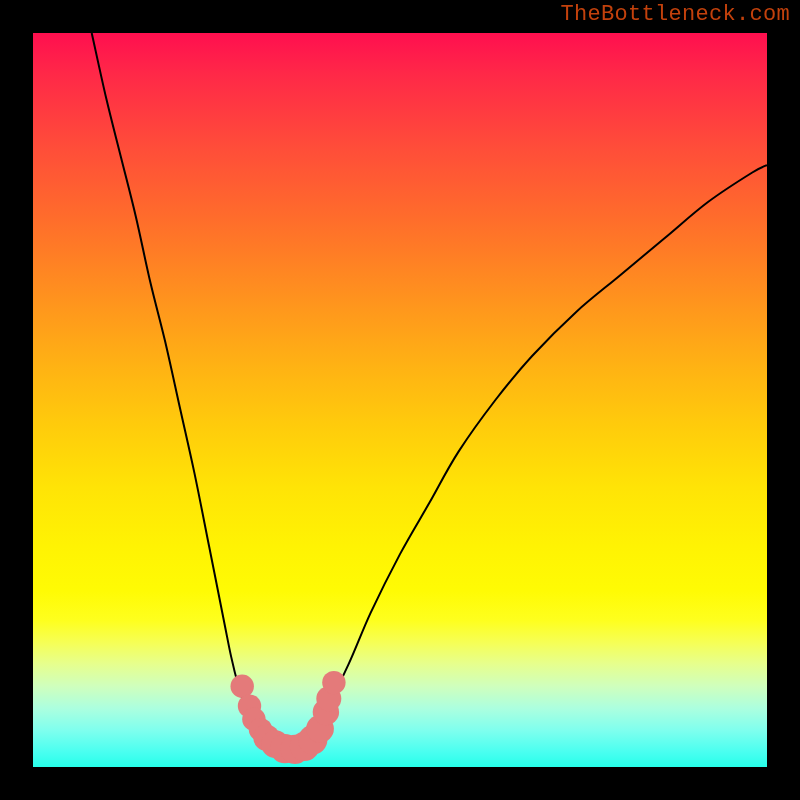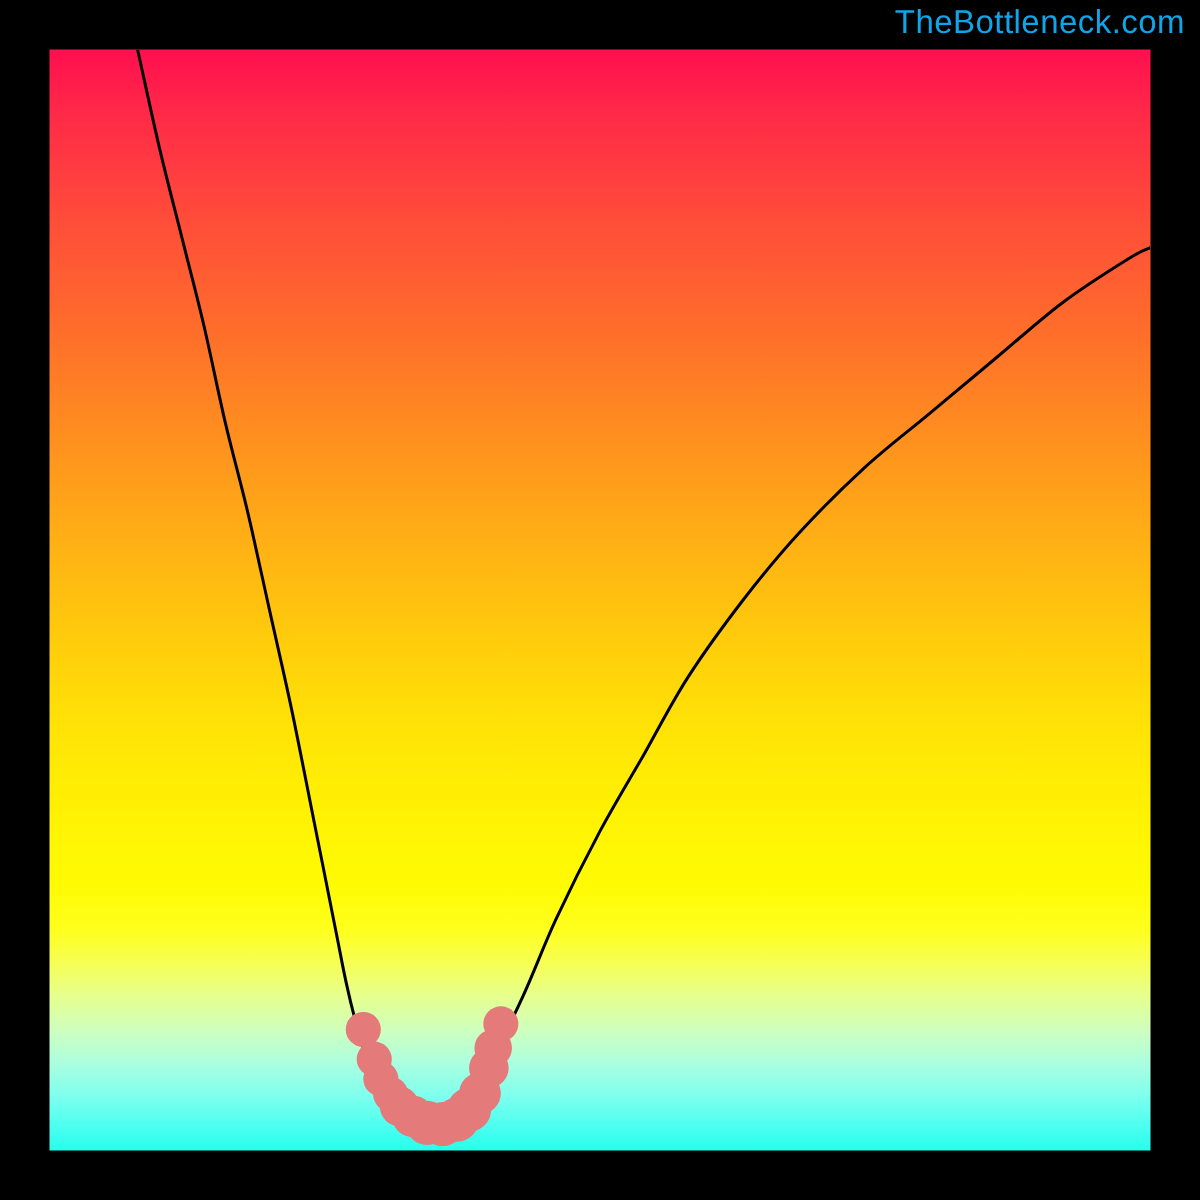--- a/index.html
+++ b/index.html
@@ -14,25 +14,26 @@
   .frame {
     position: relative;
     width: 800px;
     height: 800px;
     background: #000000;
   }
   .watermark {
     position: absolute;
     top: 2px;
     right: 10px;
-    color: #0ea5e9;
+    color: #c2410c;
     font-size: 22px;
     font-weight: 500;
     letter-spacing: 0.3px;
     z-index: 10;
+    font-family: Liberation Mono, monospace;
   }
   .plot {
     position: absolute;
     left: 33px;
     top: 33px;
     width: 734px;
     height: 734px;
     background: linear-gradient(
       to bottom,
       #ff0f4f 0%,

